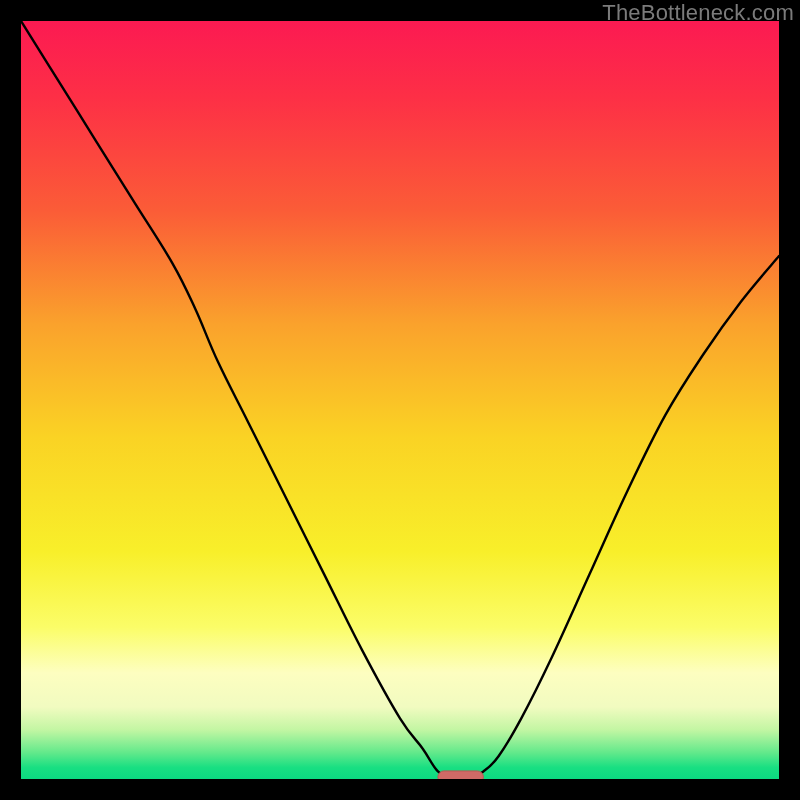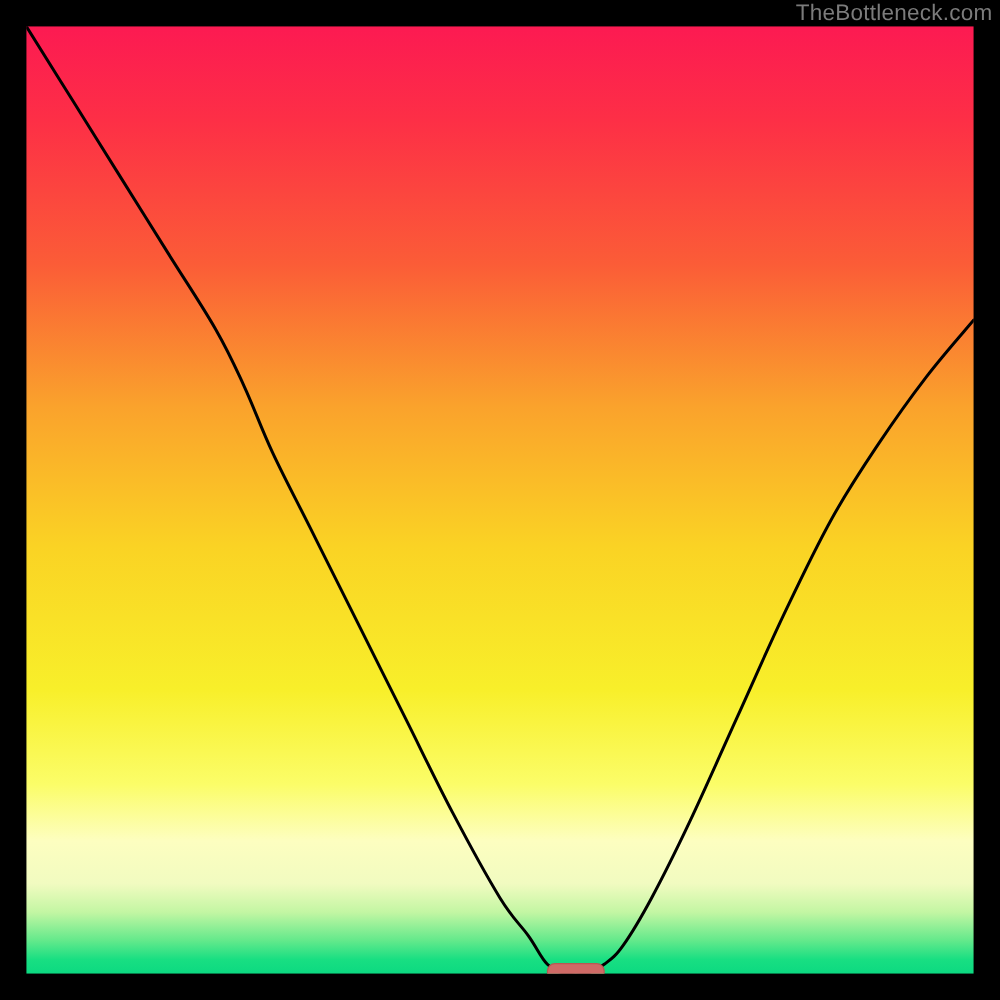--- a/index.html
+++ b/index.html
@@ -24,21 +24,21 @@
     left: 0;
     top: 0;
     width: 758px;
     height: 758px;
   }
   .watermark {
     position: absolute;
     top: 0px;
     right: 6px;
     color: #7b7b7b;
-    font-size: 18px;
+    font-size: 22px;
     font-weight: 500;
     letter-spacing: 0.2px;
   }
 </style>
 </head>
 <body>
 
 <div class="frame">
   <svg class="plot-area" viewBox="0 0 758 758" preserveAspectRatio="none">
     <defs>

